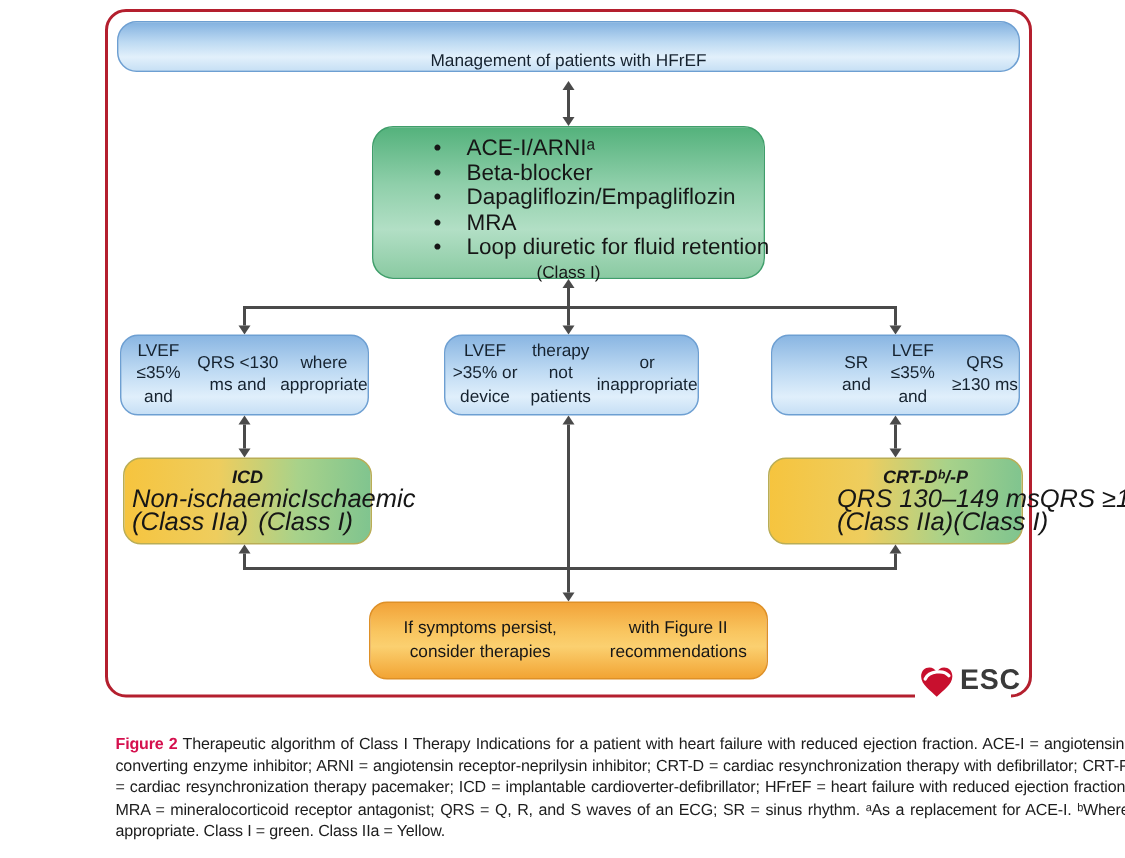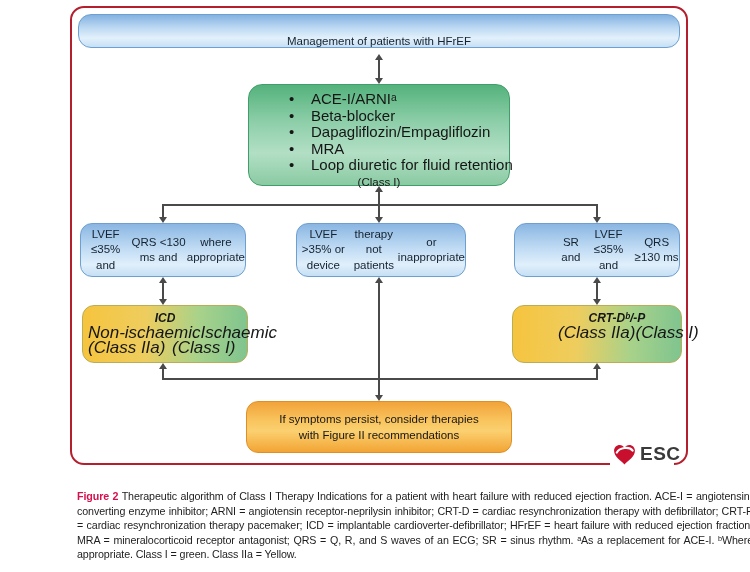--- a/index.html
+++ b/index.html
@@ -38,21 +38,21 @@
     background:linear-gradient(92deg,#f6c43e 0%,#eecd5e 38%,#a8d28a 70%,#7fc48f 100%);
     border:1px solid #b9ad56;
     font-style:italic;
   }
   .yg-title{text-align:center;font-weight:bold;font-size:12px;line-height:14px;margin-top:5px;}
   .duo{display:flex;justify-content:space-between;padding:0 5px;}
   .duo>div{flex:1;text-align:center;font-size:17px;line-height:15px;white-space:nowrap;}
   .orangebox{
     left:174px;top:393px;width:266px;height:52px;border-radius:12px;
     background:linear-gradient(180deg,#f2a339 0%,#f9c55f 38%,#fbd070 58%,#f2a434 100%);
-    border:1px solid #de9027;display:flex;flex-direction:column;align-items:center;justify-content:center;
+    border:1px solid #de9027;display:flex;flex-direction:row;align-items:center;justify-content:center;
     font-size:11.5px;line-height:16px;text-align:center;
   }
   .vline,.hline{position:absolute;background:#4a4a4a;}
   .vline{width:2px;}
   .hline{height:2px;}
   .ah-up,.ah-down{position:absolute;width:0;height:0;border-left:4px solid transparent;border-right:4px solid transparent;}
   .ah-up{border-bottom:6px solid #4a4a4a;}
   .ah-down{border-top:6px solid #4a4a4a;}
   .logo-patch{position:absolute;left:610px;top:458px;width:64px;height:10px;background:#fff;}
   .esc-heart{position:absolute;left:612px;top:443px;}
@@ -128,20 +128,24 @@
     </div>
     <div class="duo">
       <div>(Class IIa)</div>
       <div>(Class I)</div>
     </div>
   </div>
 
   <div class="box yg" style="left:440px;width:170px;padding-left:40px;">
     <div class="yg-title">CRT-Dᵇ/-P</div>
     <div class="duo">
+      <div>QRS 130–149 ms</div>
+      <div>QRS ≥150 ms</div>
+    </div>
+    <div class="duo">
       <div>(Class IIa)</div>
       <div>(Class I)</div>
     </div>
   </div>
 
   <div class="ah-up" style="left:303px;top:269px;"></div>
   <div class="vline" style="left:306px;top:275px;height:112px;"></div>
   <div class="ah-down" style="left:303px;top:387px;"></div>
   <div class="hline" style="left:90px;top:370px;width:436px;"></div>
   <div class="ah-up" style="left:87px;top:355px;"></div>

